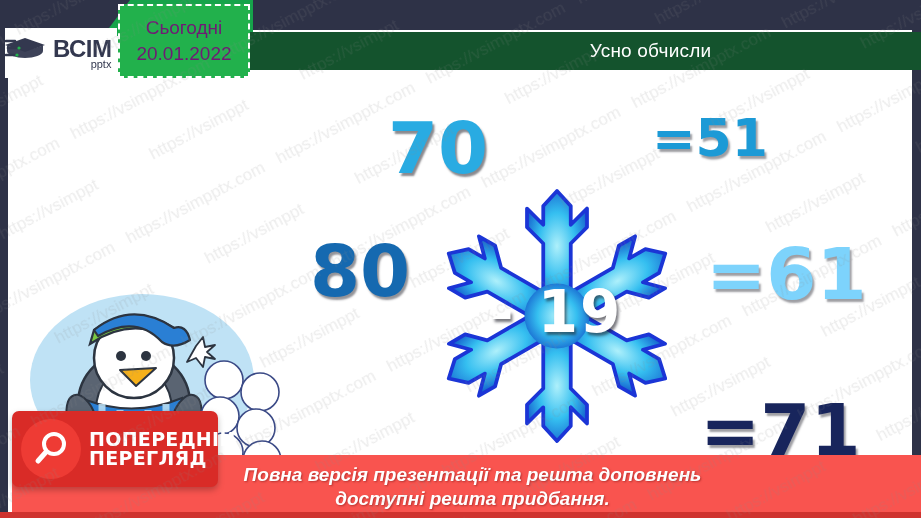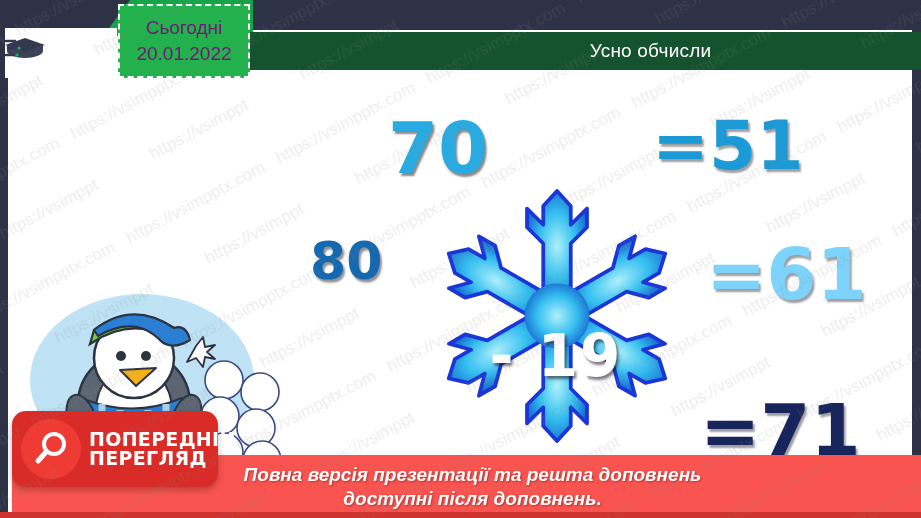--- a/index.html
+++ b/index.html
@@ -63,51 +63,50 @@
   
   .num{
     position:absolute;
     font-weight:bold;
     font-family:"DejaVu Sans", sans-serif;
     white-space:nowrap;
     line-height:1;
   }
   .n70{left:388px;top:112px;font-size:72px;color:#29abe2;
        text-shadow:2px 3px 2px rgba(40,40,50,.55);}
-  .n51{left:652px;top:112px;font-size:68px;color:#1c9ad6;
-       text-shadow:2px 3px 2px rgba(40,40,50,.45);}
-  .n80{left:310px;top:235px;font-size:52px;color:#1569b0;
+  .n51{left:652px;top:112px;font-size:52px;color:#1c9ad6;
+       text-shadow:2px 3px 2px rgba(40,40,50,.45);}
+  .n80{left:310px;top:235px;font-size:72px;color:#1569b0;
        text-shadow:2px 3px 2px rgba(40,40,50,.5);}
   .n61{left:706px;top:238px;font-size:72px;color:#7dd3fc;
        text-shadow:2px 3px 2px rgba(40,40,50,.45);}
   .n90{left:338px;top:390px;font-size:72px;color:#18255c;
        text-shadow:2px 3px 2px rgba(40,40,50,.45);}
   .n71{left:700px;top:394px;font-size:72px;color:#18255c;
        text-shadow:2px 3px 2px rgba(40,40,50,.45);}
 
   
   #flake{position:absolute;left:432px;top:176px;width:250px;height:280px;}
   #flakeLabel{
     position:absolute;left:476px;top:278px;width:160px;
     text-align:center;
     font-family:"DejaVu Sans", sans-serif;
     font-size:58px;font-weight:bold;color:#ffffff;
     text-shadow:2px 3px 3px rgba(30,30,40,.6);
     letter-spacing:2px;
     z-index:4;
-    margin-top:44px;
   }
 
   
   #penguin{position:absolute;left:24px;top:284px;width:260px;height:186px;}
 
   
   #preview{
     position:absolute;left:12px;top:411px;width:206px;height:76px;
-    background:#d92b27;border-radius:14px;
+    background:#d92b27;border-radius:7px;
     box-shadow:0 3px 6px rgba(0,0,0,.25);
     display:flex;align-items:center;gap:8px;padding-left:9px;
     box-sizing:border-box;z-index:8;
   }
   #preview .circ{
     flex:0 0 auto;width:60px;height:60px;border-radius:50%;
     background:#ee3b34;display:flex;align-items:center;justify-content:center;
   }
   #preview .ptxt{
     color:#ffffff;font-weight:bold;font-size:19px;line-height:1.02;
@@ -157,20 +156,24 @@
           <path d="M20 17 L38 11.5 L38 17 C38 21 29 24 20 24 C11 24 2 21 2 17 L2 11.5 Z" opacity=".95"></path>
         </g>
         <g stroke="#33384f" stroke-width="2.6" stroke-linecap="round">
           <line x1="1" y1="7" x2="10" y2="7"></line>
           <line x1="3" y1="14" x2="11" y2="14"></line>
           <line x1="1" y1="21" x2="9" y2="21"></line>
         </g>
         <circle cx="14" cy="14" r="1.6" fill="#22b14c"></circle>
         <circle cx="12" cy="21" r="1.6" fill="#22b14c"></circle>
       </svg>
+    </span>
+    <span class="wm">
+      <span class="b1">ВСІМ</span>
+      <span class="b2">pptx</span>
     </span>
   </div>
 
   <div id="datebadge">
     <span>Сьогодні</span>
     <span>20.01.2022</span>
   </div>
 
   <div class="num n70">70</div>
   <div class="num n51">=51</div>
@@ -262,21 +265,21 @@
       </svg>
     </span>
     <span class="ptxt">
       <span>ПОПЕРЕДНІЙ</span><br>
       <span>ПЕРЕГЛЯД</span>
     </span>
   </div>
 
   <div id="banner">
     <div class="bline">Повна версія презентації та решта доповнень</div>
-    <div class="bline">доступні після доповнень.</div>
+    <div class="bline">доступні решта придбання.</div>
   </div>
   <div id="bannerbottom"></div>
 
   <div id="wm">
     <svg width="921" height="518">
       <defs>
         <pattern id="wmpat" width="170" height="118" patternUnits="userSpaceOnUse" patternTransform="rotate(-28)">
           <text x="0" y="40" font-family="Liberation Sans, sans-serif" font-size="17" fill="#8a8a8a" id="wmt1">https://vsimpptx.com</text>
           <text x="60" y="95" font-family="Liberation Sans, sans-serif" font-size="17" fill="#8a8a8a" id="wmt2">https://vsimpptx.com</text>
         </pattern>

